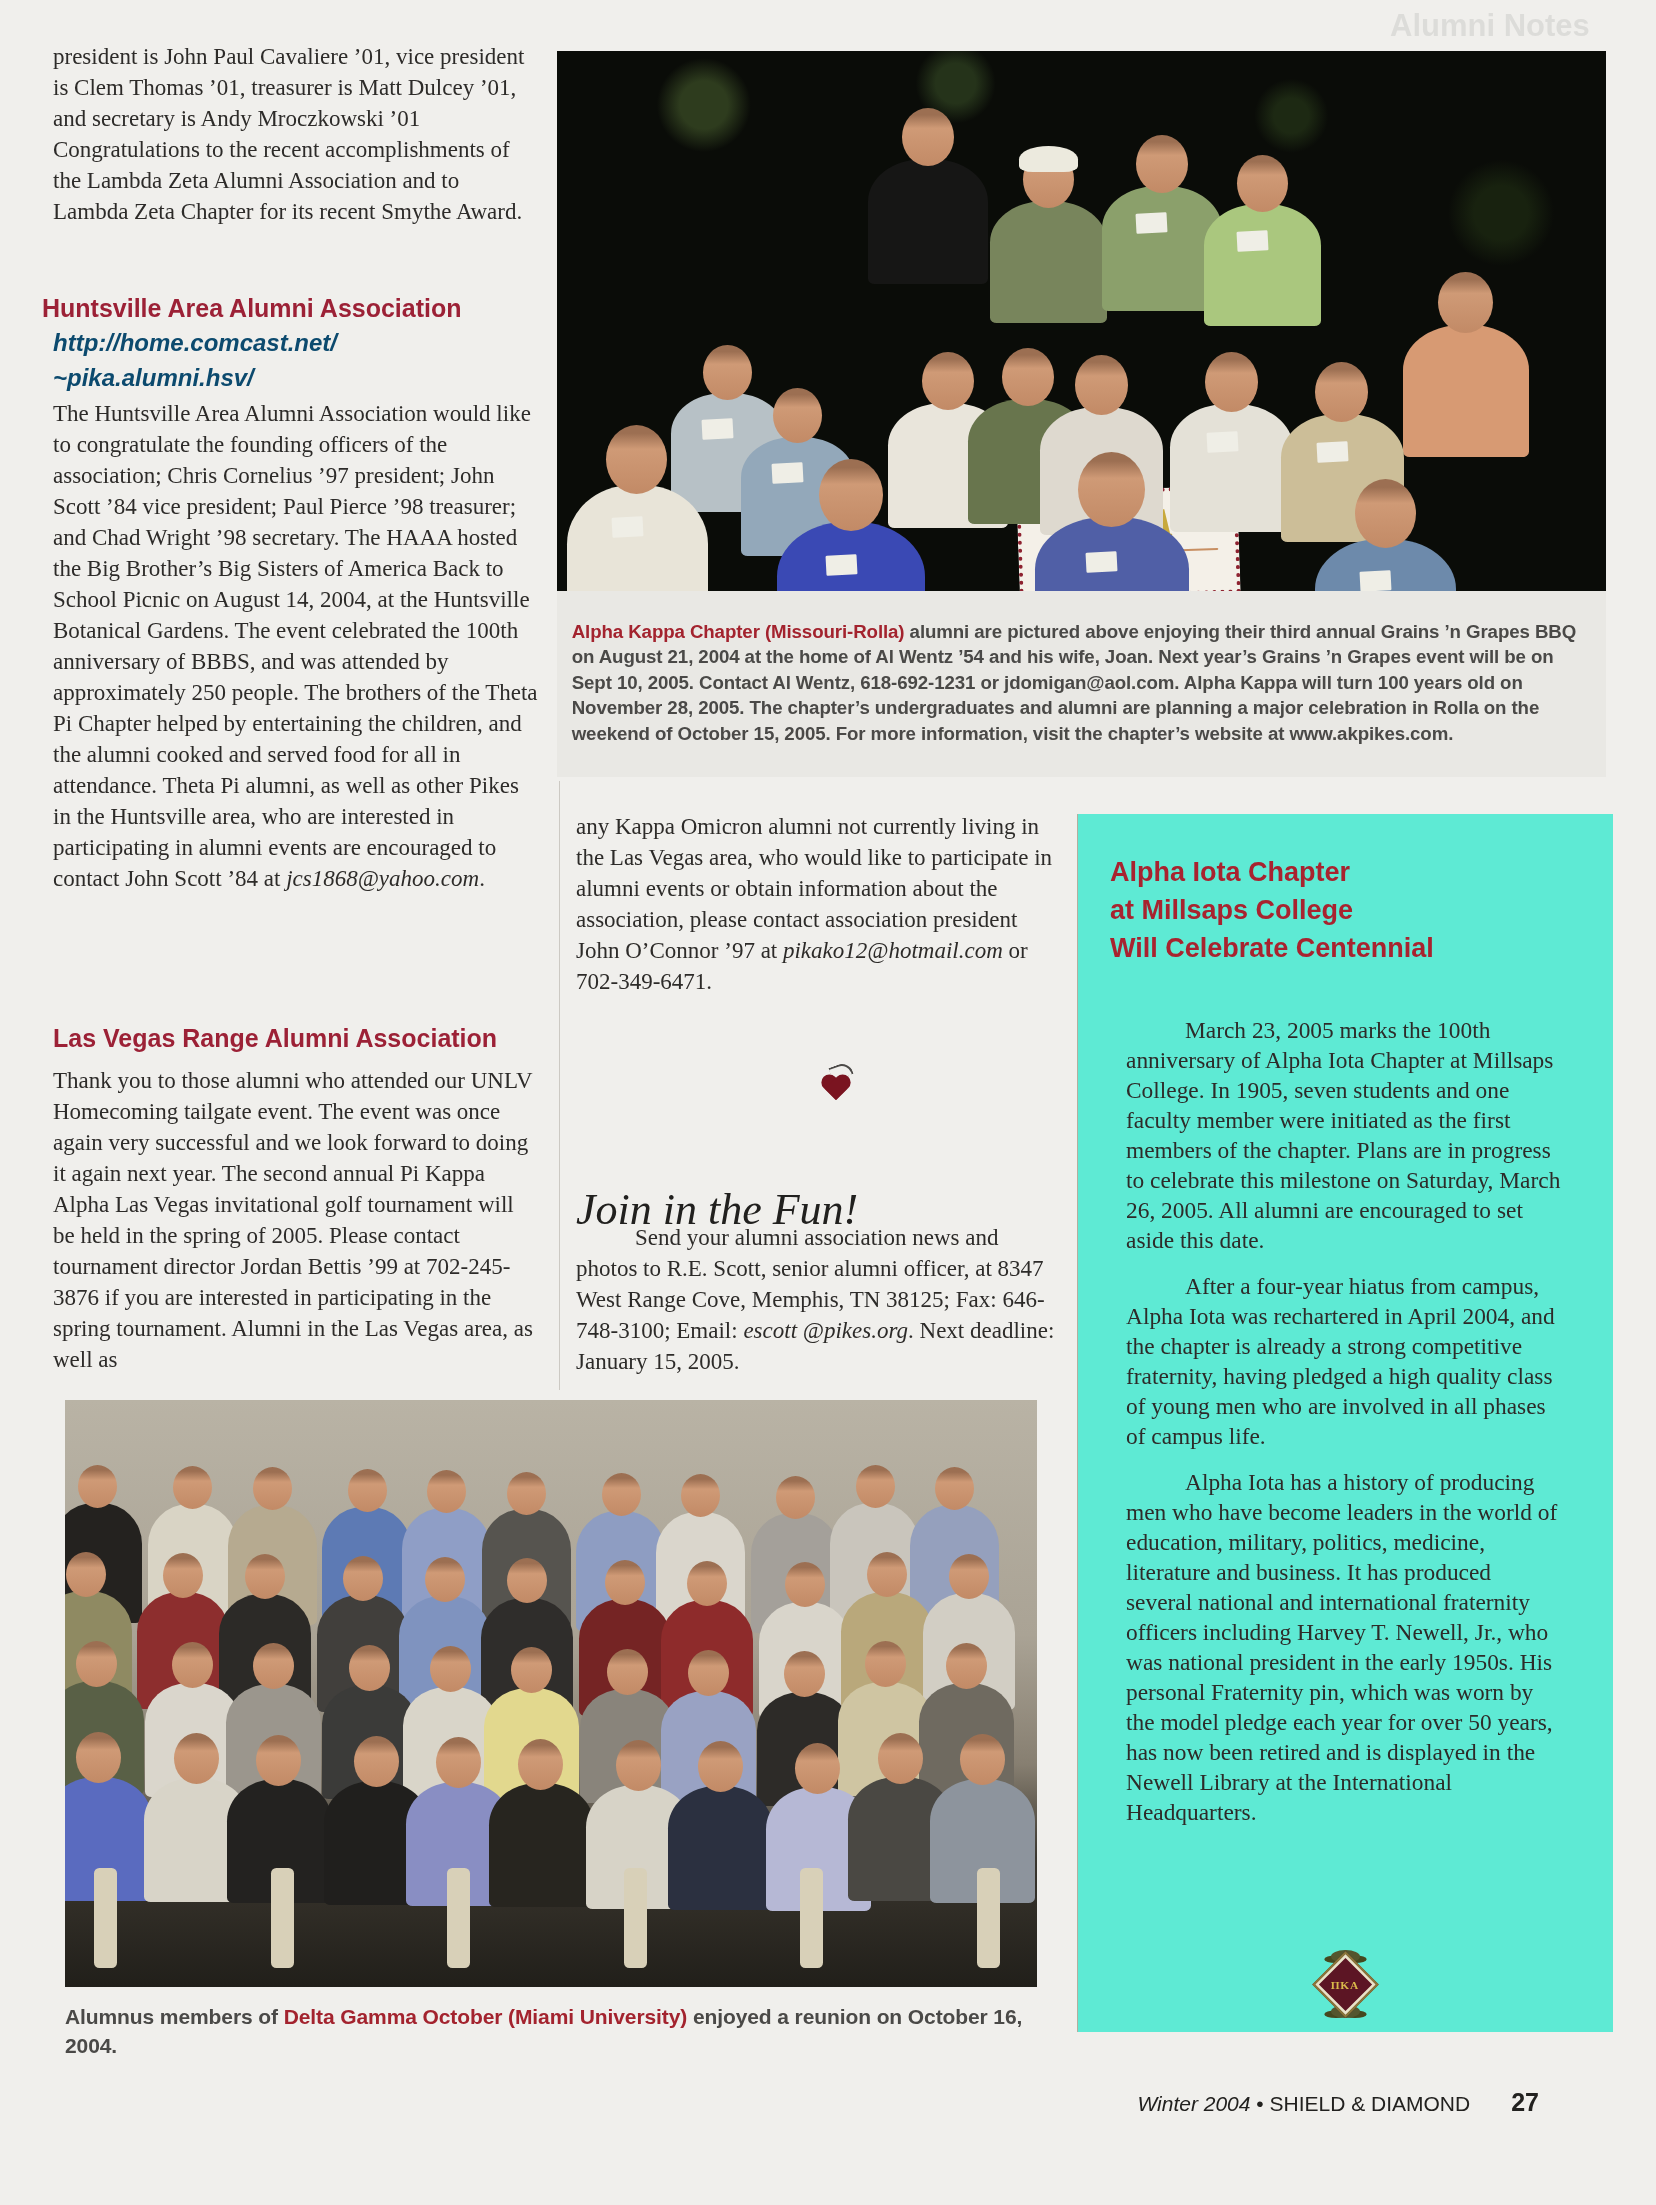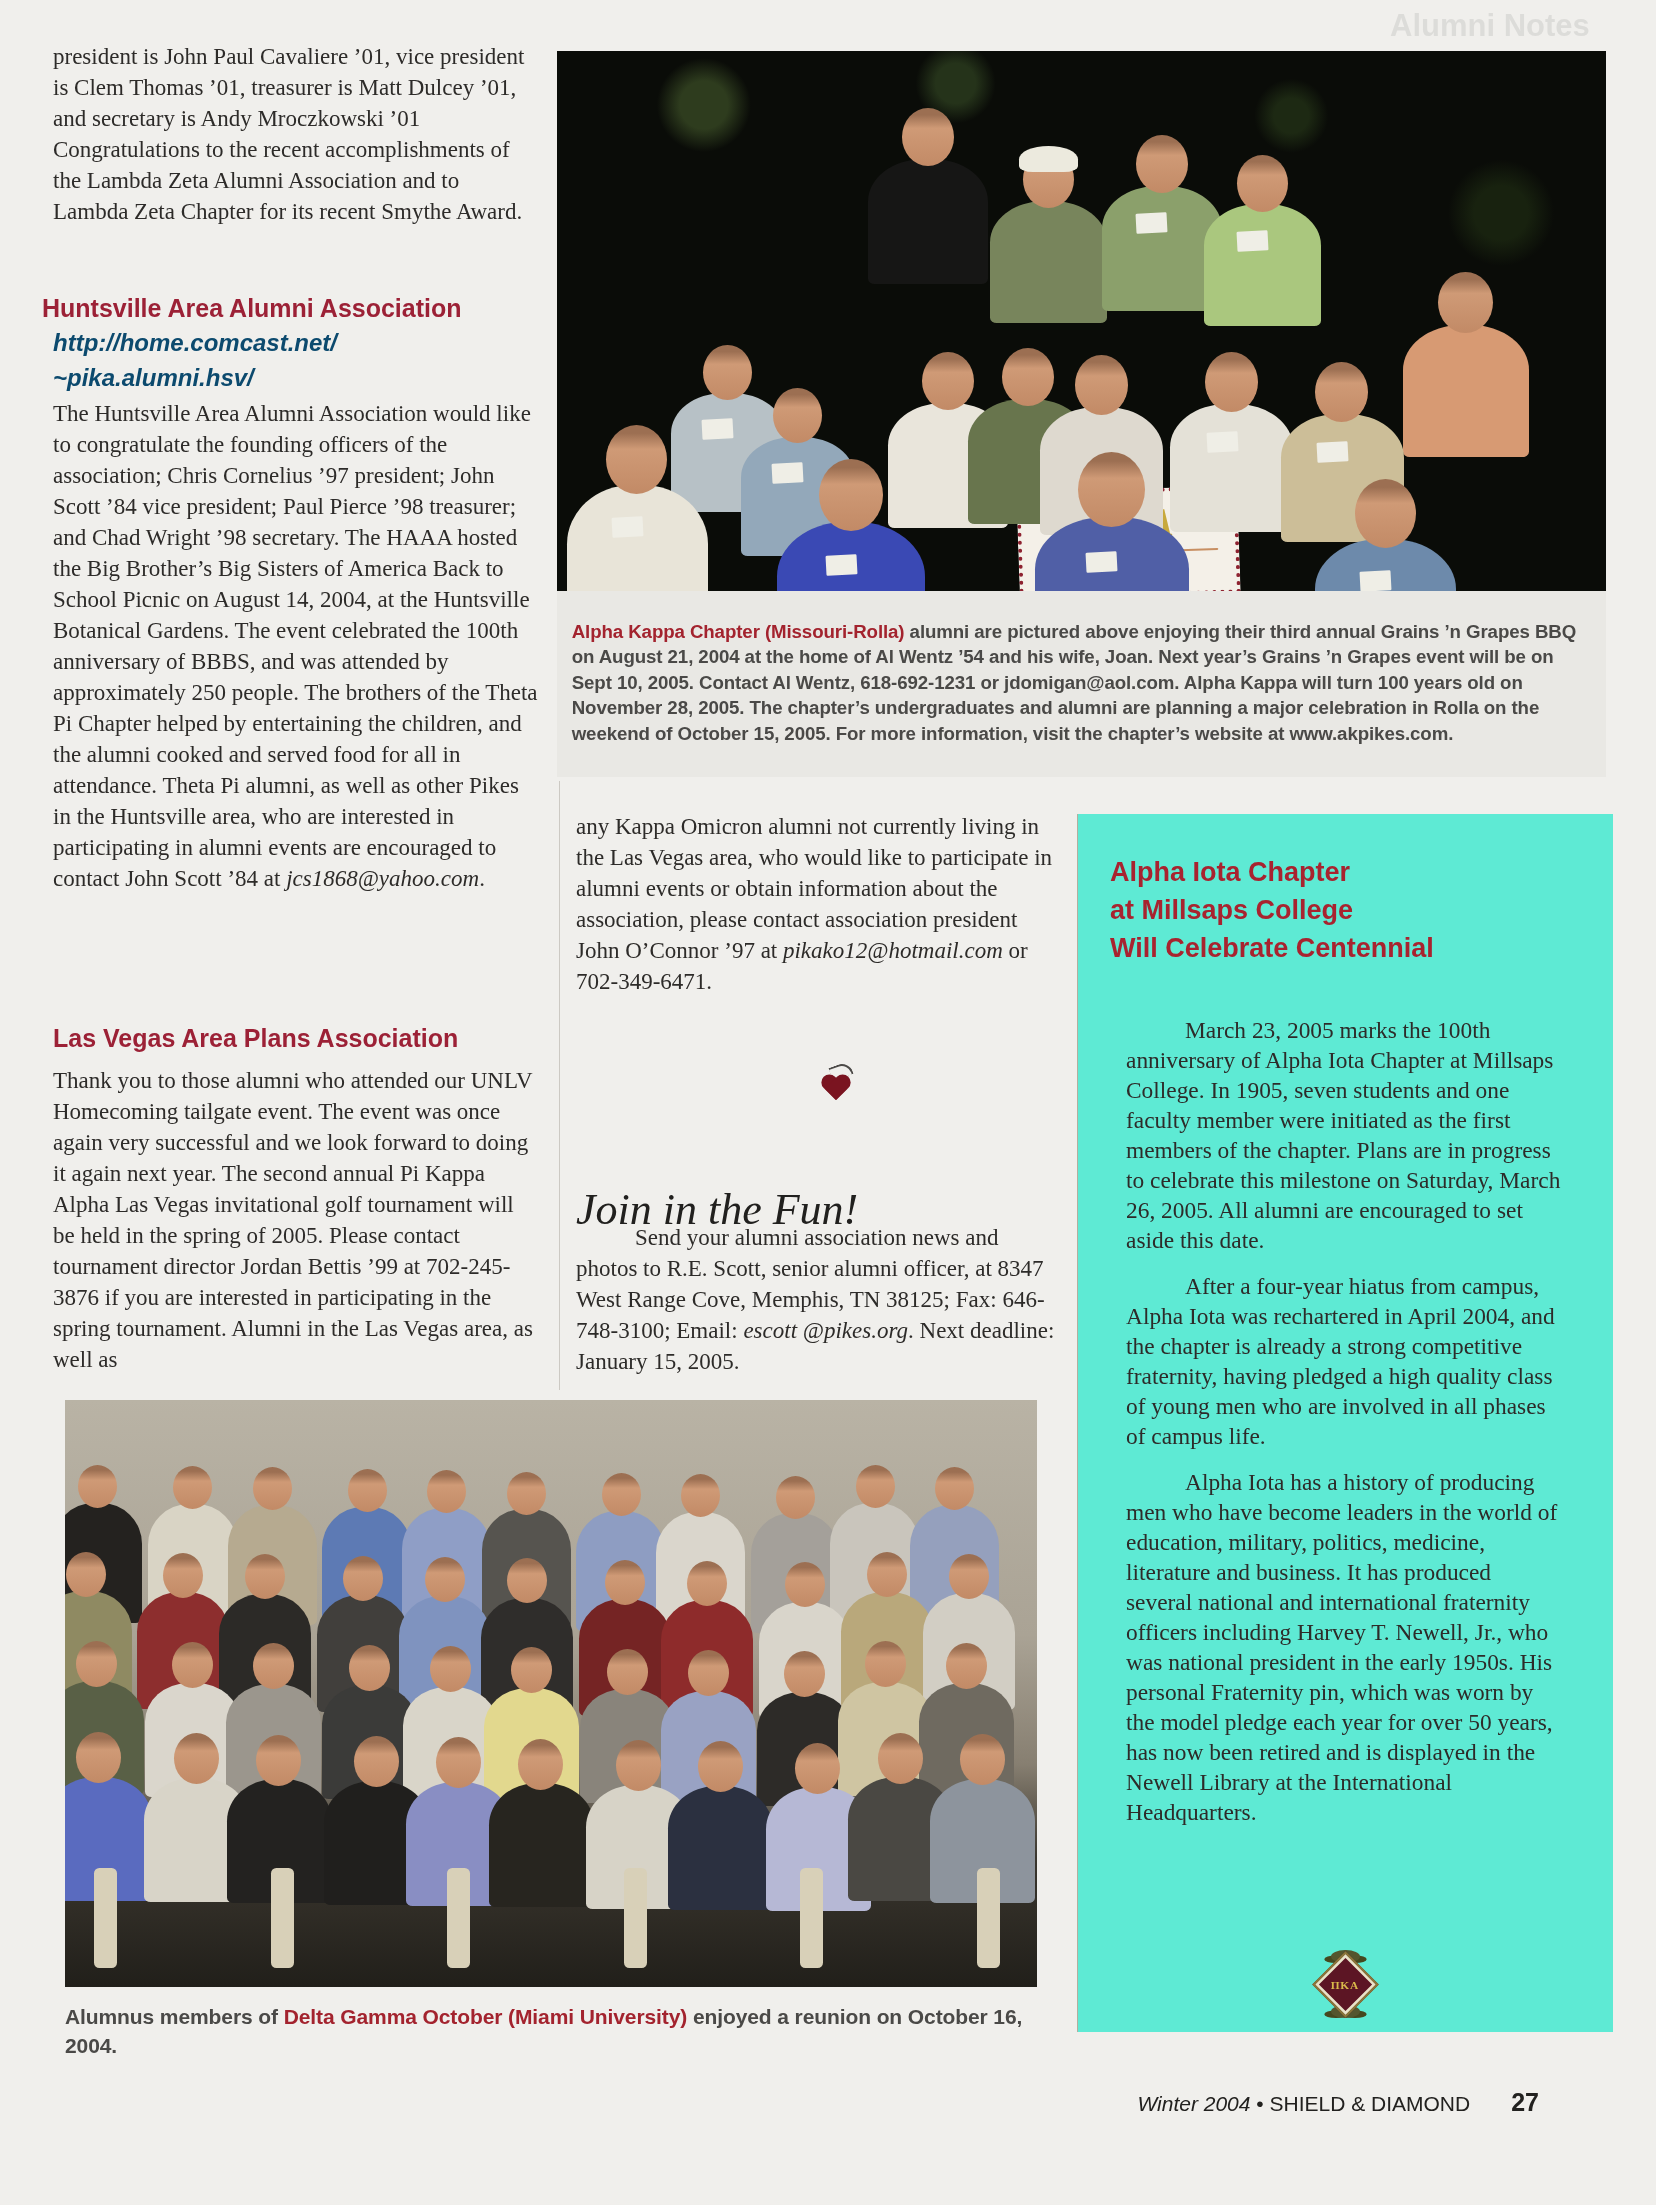--- a/index.html
+++ b/index.html
@@ -58,21 +58,21 @@
 
   <div class="abs red-head" style="left:42px;top:294px;">Huntsville Area Alumni Association</div>
   <div class="abs url" style="left:53px;top:325px;width:485px;">
     <div>http://home.comcast.net/</div>
     <div>~pika.alumni.hsv/</div>
   </div>
   <div class="abs serif" style="left:53px;top:398px;width:485px;">
     <span>The Huntsville Area Alumni Association would like to congratulate the founding officers of the association; Chris Cornelius ’97 president; John Scott ’84 vice president; Paul Pierce ’98 treasurer; and Chad Wright ’98 secretary. The HAAA hosted the Big Brother’s Big Sisters of America Back to School Picnic on August 14, 2004, at the Huntsville Botanical Gardens. The event celebrated the 100th anniversary of BBBS, and was attended by approximately 250 people. The brothers of the Theta Pi Chapter helped by entertaining the children, and the alumni cooked and served food for all in attendance. Theta Pi alumni, as well as other Pikes in the Huntsville area, who are interested in participating in alumni events are encouraged to contact John Scott ’84 at </span><i>jcs1868@yahoo.com</i><span>.</span>
   </div>
 
-  <div class="abs red-head" style="left:53px;top:1024px;">Las Vegas Area Plans Association</div>
+  <div class="abs red-head" style="left:53px;top:1024px;">Las Vegas Range Alumni Association</div>
   <div class="abs serif" style="left:53px;top:1065px;width:488px;">Thank you to those alumni who attended our UNLV Homecoming tailgate event. The event was once again very successful and we look forward to doing it again next year. The second annual Pi Kappa Alpha Las Vegas invitational golf tournament will be held in the spring of 2005. Please contact tournament director Jordan Bettis ’99 at 702-245-3876 if you are interested in participating in the spring tournament. Alumni in the Las Vegas area, as well as</div>
 
   <div class="abs photo photo-top" id="topPhoto" style="left:557px;top:51px;width:1049px;height:540px;">
     <div class="cake" style="left:461px;top:438px;width:213px;height:100px;">
       <div class="cake-text">ΠKA</div>
       <div class="cake-line"></div>
     </div>
   <div style="position: absolute; left: 345px; top: 57px; width: 52px; height: 58px; border-radius: 50%; background: linear-gradient(rgb(156, 111, 82) 12%, rgb(207, 154, 118) 35%, rgb(194, 138, 102)); z-index: 2;"></div>
       <div style="position: absolute; left: 311px; top: 108px; width: 120px; height: 125px; background: rgb(22, 22, 21); border-radius: 46% 46% 6.7px 6.7px / 34% 34% 5.3px 5.3px; z-index: 1;"></div>
       <div style="position: absolute; left: 462px; top: 95px; width: 59px; height: 26.4px; background: rgb(236, 234, 222); border-radius: 50% 50% 24% 24%; z-index: 3;"></div>

